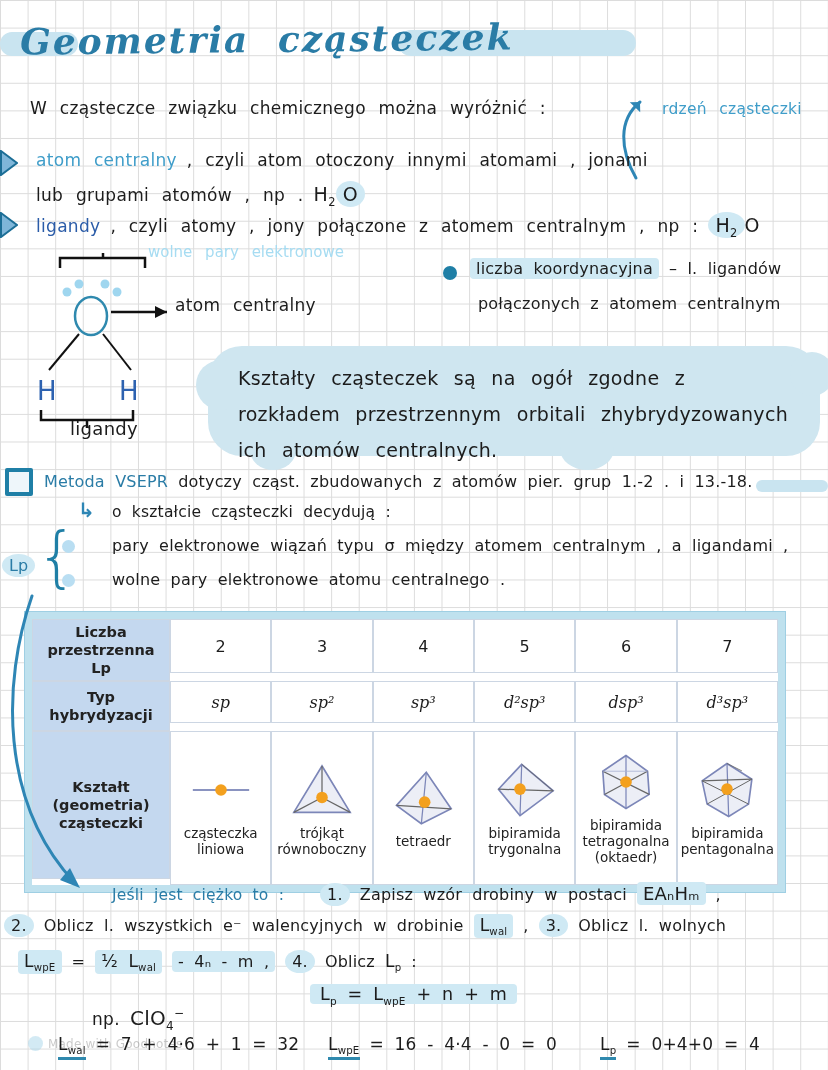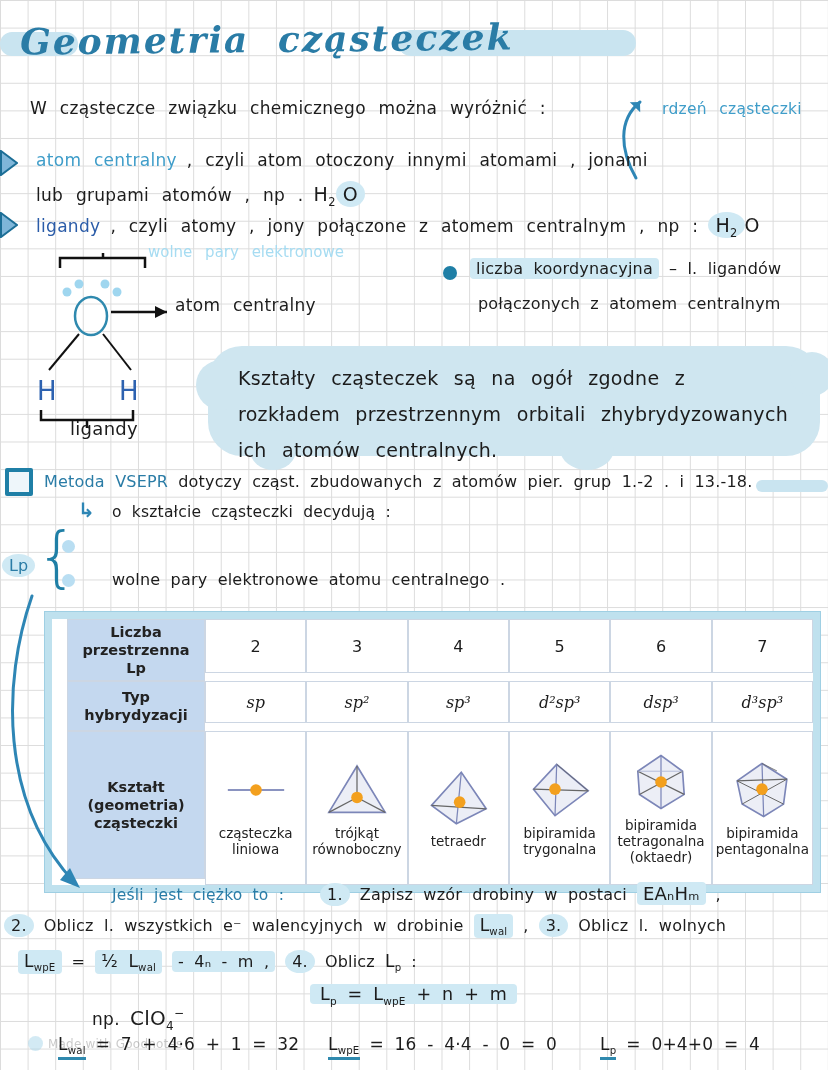--- a/index.html
+++ b/index.html
@@ -131,23 +131,24 @@
     <span>dotyczy cząst. zbudowanych z atomów pier. grup 1.-2 . i 13.-18.</span>
   </div>
   <div class="abs pill" style="left:756px;top:480px;width:72px;height:12px;border-radius:6px;"></div>
   <div class="abs" style="left:78px;top:498px;color:#2e86b5;font-size:20px;font-weight:bold;">↳</div>
   <div class="abs hw-sm" style="left:112px;top:503px;font-size:15.5px;">o kształcie cząsteczki decydują :</div>
 
   <div class="abs teal" style="left:2px;top:556px;font-size:16px;"><span class="hl-dot">Lp</span></div>
   <div class="abs brace" style="left:36px;top:524px;">{</div>
   <div class="abs smalldot" style="left:62px;top:540px;"></div>
   <div class="abs smalldot" style="left:62px;top:574px;"></div>
+  <div class="abs hw-sm" style="left:112px;top:536px;">pary elektronowe wiązań typu σ między atomem centralnym , a ligandami ,</div>
   <div class="abs hw-sm" style="left:112px;top:570px;">wolne pary elektronowe atomu centralnego .</div>
 
-  <div class="abs vtable" style="left:45px;top:612px;width:746px;padding-left:15px;">
+  <div class="abs vtable" style="left:25px;top:612px;width:746px;">
     <div class="th r1">Liczba przestrzenna Lp</div>
     <div class="tnum r1">2</div>
     <div class="tnum r1">3</div>
     <div class="tnum r1">4</div>
     <div class="tnum r1">5</div>
     <div class="tnum r1">6</div>
     <div class="tnum r1">7</div>
 
     <div class="th r2">Typ hybrydyzacji</div>
     <div class="thyb r2">sp</div>

